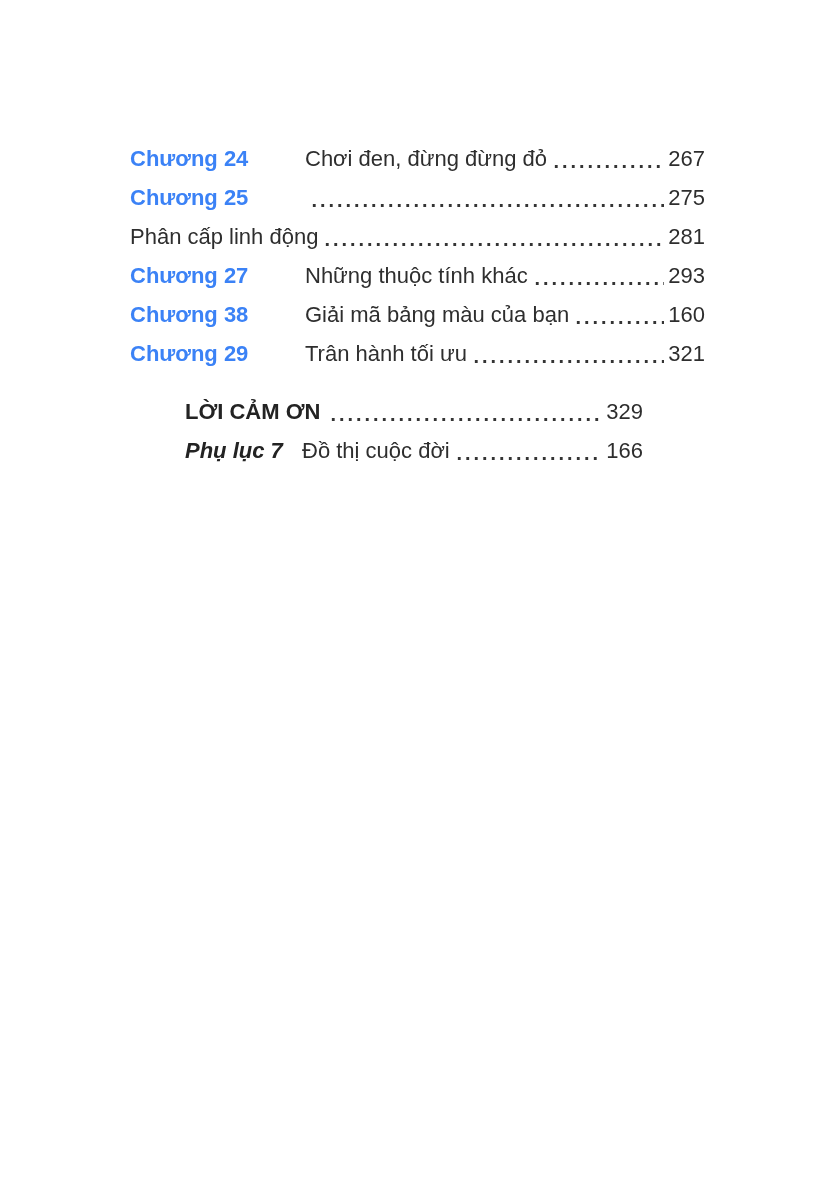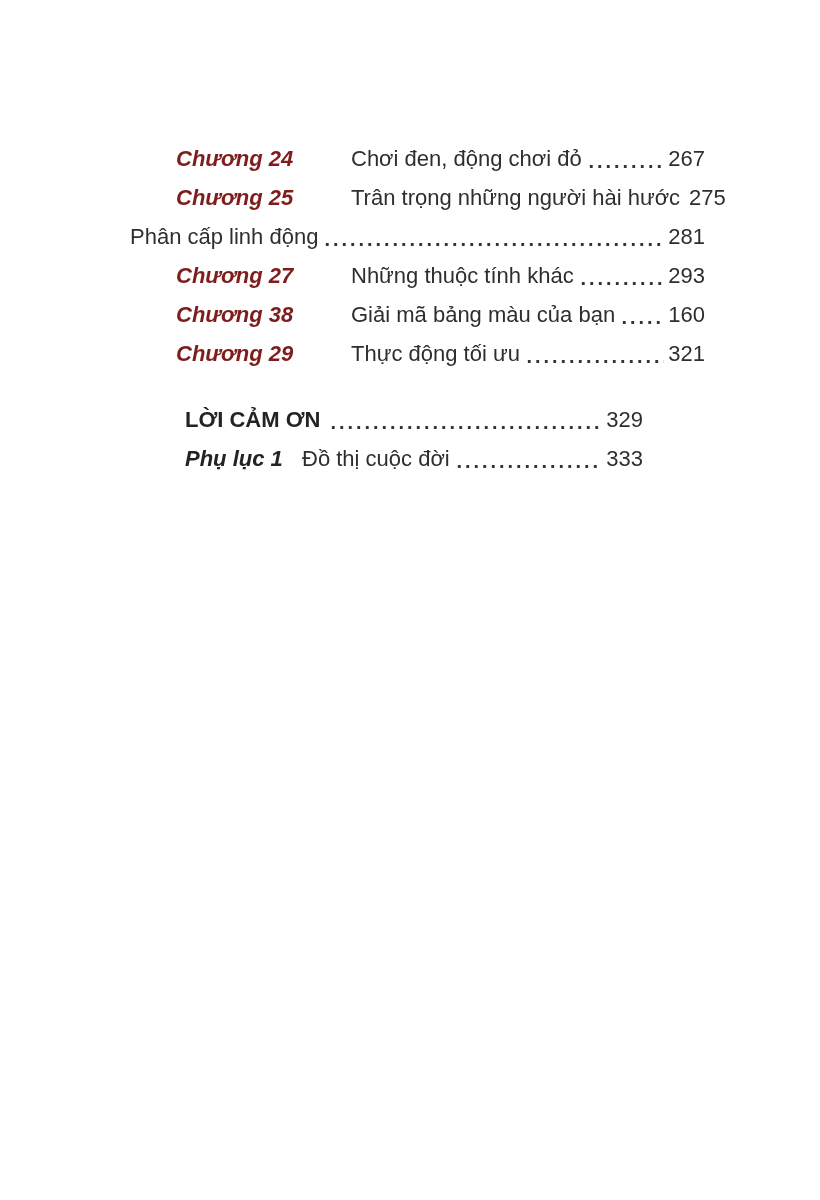--- a/index.html
+++ b/index.html
@@ -19,38 +19,36 @@
     background: #ffffff;
   }
   .toc-chapters {
     position: absolute;
     top: 139px;
     left: 130px;
     width: 575px;
   }
   .toc-backmatter {
     position: absolute;
-    top: 400px;
+    top: 392px;
     left: 185px;
     width: 458px;
   }
   .row {
     display: flex;
     height: 39px;
     line-height: 39px;
     font-size: 22px;
     white-space: nowrap;
   }
   .chap-label {
     width: 175px;
     flex: 0 0 175px;
     font-weight: bold;
-    font-style: italic;
-    color: #7f1d1d;
-    margin-left: 46px;
+    color: #3b82f6;
   }
   .bm-label {
     width: 117px;
     flex: 0 0 117px;
     font-weight: bold;
     font-style: italic;
     color: #232323;
   }
   .bm-heading {
     font-weight: bold;
@@ -77,28 +75,27 @@
 </style>
 </head>
 <body>
 
 <div class="page">
 
   <div class="toc-chapters">
 
     <div class="row">
       <span class="chap-label">Chương 24</span>
-      <span class="entry-title">Chơi đen, động chơi đỏ</span>
+      <span class="entry-title">Chơi đen, đừng đừng đỏ</span>
       <span class="dots"></span>
       <span class="page-num">267</span>
     </div>
 
     <div class="row">
       <span class="chap-label">Chương 25</span>
-      <span class="entry-title">Trân trọng những người hài hước</span>
       <span class="dots"></span>
       <span class="page-num">275</span>
     </div>
 
     <div class="row">
       <span class="entry-title">Phân cấp linh động</span>
       <span class="dots"></span>
       <span class="page-num">281</span>
     </div>
 
@@ -111,38 +108,38 @@
 
     <div class="row">
       <span class="chap-label">Chương 38</span>
       <span class="entry-title">Giải mã bảng màu của bạn</span>
       <span class="dots"></span>
       <span class="page-num">160</span>
     </div>
 
     <div class="row">
       <span class="chap-label">Chương 29</span>
-      <span class="entry-title">Thực động tối ưu</span>
+      <span class="entry-title">Trân hành tối ưu</span>
       <span class="dots"></span>
       <span class="page-num">321</span>
     </div>
 
   </div>
 
   <div class="toc-backmatter">
 
     <div class="row">
       <span class="bm-heading">LỜI CẢM ƠN</span>
       <span class="dots"></span>
       <span class="page-num">329</span>
     </div>
 
     <div class="row">
-      <span class="bm-label">Phụ lục 1</span>
+      <span class="bm-label">Phụ lục 7</span>
       <span class="entry-title">Đồ thị cuộc đời</span>
       <span class="dots"></span>
-      <span class="page-num">333</span>
+      <span class="page-num">166</span>
     </div>
 
 
   </div>
 
 </div>
 
 </body></html>

